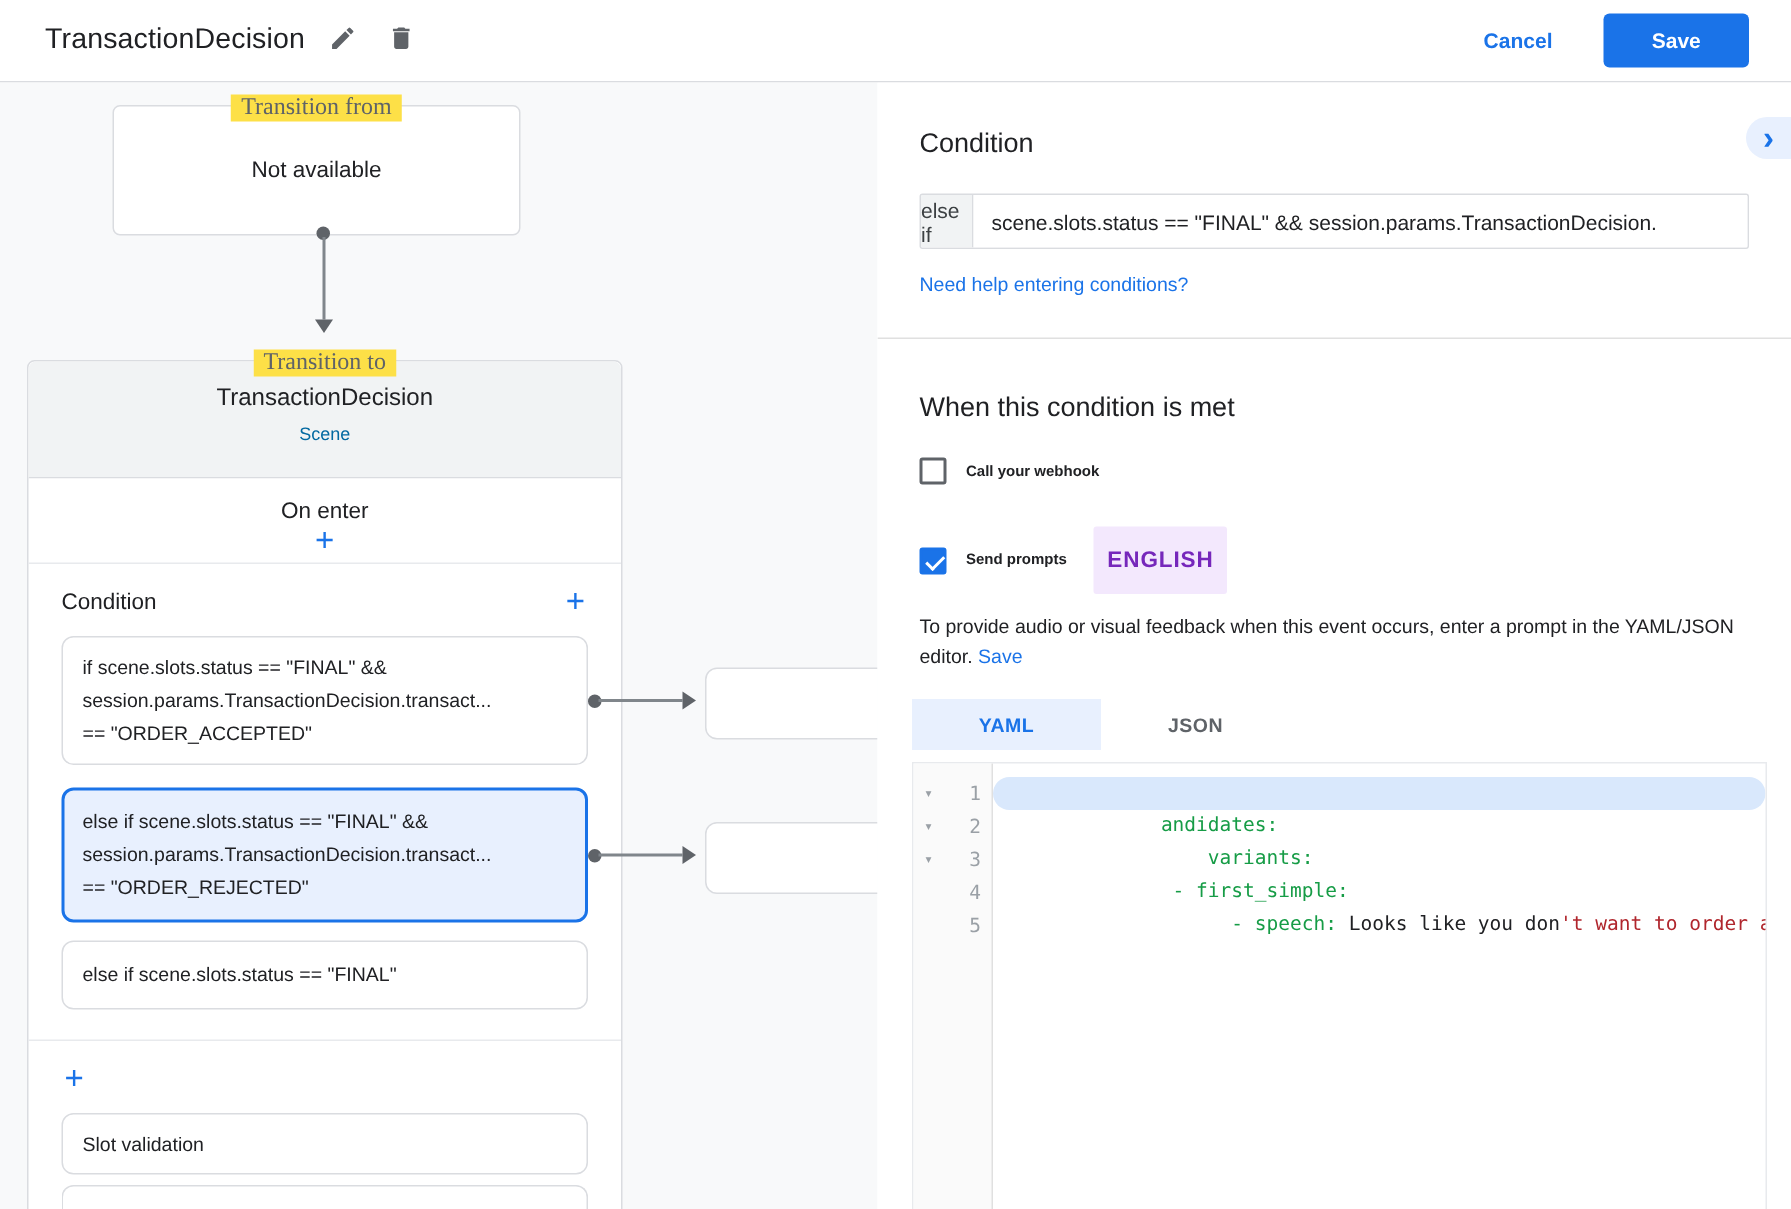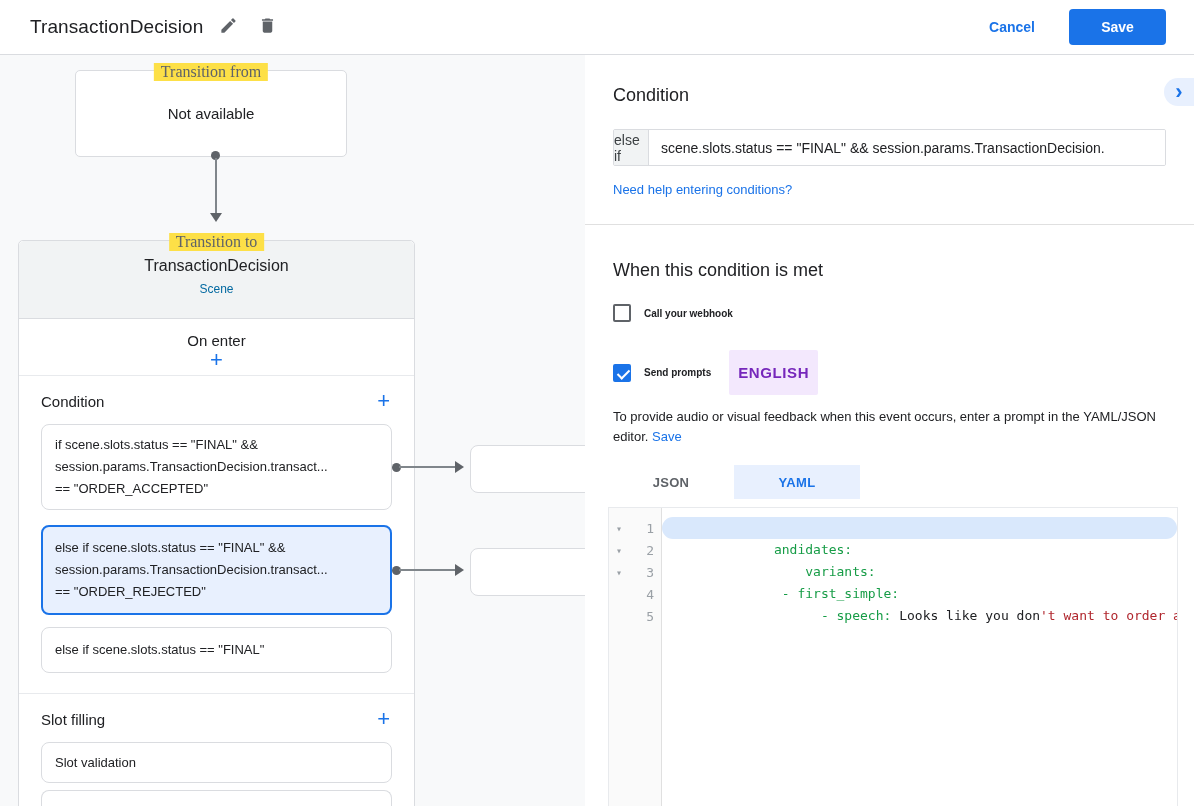--- a/index.html
+++ b/index.html
@@ -178,21 +178,20 @@
             <div>session.params.TransactionDecision.transact...</div>
             <div>== "ORDER_REJECTED"</div>
           </div>
           <div class="cond-card single">
             <div>else if scene.slots.status == "FINAL"</div>
           </div>
         </div>
 
         <div class="scene-section last">
           <div class="section-label-row">
-            <span class="row-label">Slot filling</span>
             <button class="plus-btn">+</button>
           </div>
           <div class="slot-card">Slot validation</div>
           <div class="partial-card"></div>
         </div>
       </div>
 
       <div class="dot" style="left:392px; top:408px;"></div>
       <div class="hline" style="left:399px; top:411px; width:56px;"></div>
       <div class="arrow-right" style="left:455px; top:406px;"></div>
@@ -230,22 +229,22 @@
         <span class="check-label">Send prompts</span>
         <span class="lang-badge">ENGLISH</span>
       </div>
 
       <div class="helper">
         <span>To provide audio or visual feedback when this event occurs, enter a prompt in the YAML/JSON editor.</span>
         <a>Save</a>
       </div>
 
       <div class="tabs">
+        <div class="tab active">YAML</div>
         <div class="tab">JSON</div>
-        <div class="tab active">YAML</div>
       </div>
 
       <div class="editor">
         <div class="gutter">
           <div class="gutter-line">
             <span class="fold">▾</span>
             <span class="lnum">1</span>
           </div>
           <div class="gutter-line">
             <span class="fold">▾</span>

